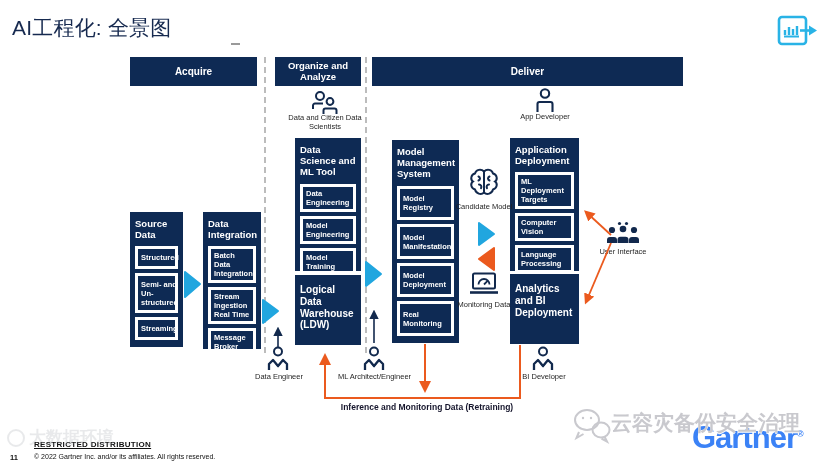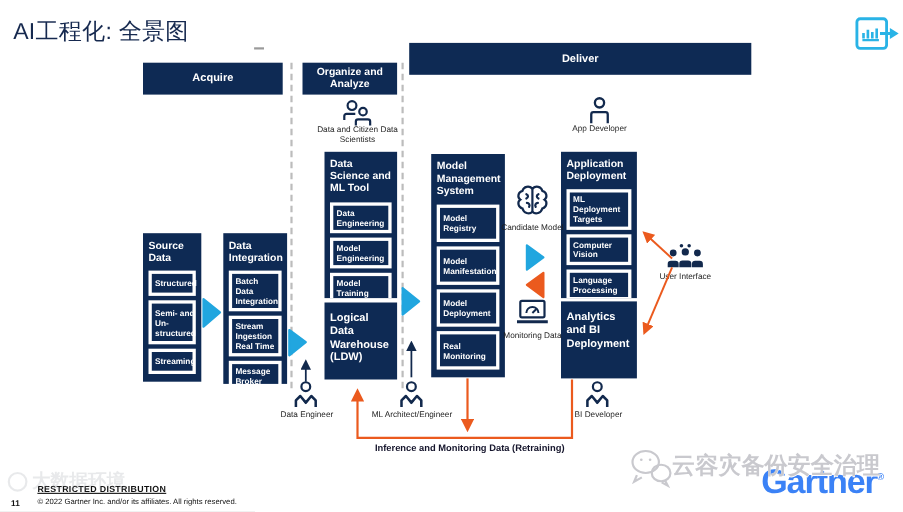--- a/index.html
+++ b/index.html
@@ -8,21 +8,21 @@
     font-family:"Liberation Sans",sans-serif;overflow:hidden;margin:0 auto;
   }
   .abs{position:absolute;}
   .page-title{left:12px;top:14px;font-size:21px;font-weight:500;color:#16294f;letter-spacing:.2px;}
   .title-dash{left:231px;top:43px;width:9px;height:2px;background:#9a9a9a;}
   
   .bar{background:#0e2a54;color:#fff;font-weight:bold;font-size:10px;
        display:flex;align-items:center;justify-content:center;text-align:center;line-height:1.15;}
   .bar-acquire{left:130px;top:57px;width:127px;height:29px;}
   .bar-organize{left:275px;top:57px;width:86px;height:29px;font-size:9.5px;}
-  .bar-deliver{left:372px;top:39px;width:311px;height:29px;}
+  .bar-deliver{left:372px;top:57px;width:311px;height:29px;}
   .dashline{top:57px;height:296px;width:0;border-left:2px dashed #bcbcbc;}
   .dash1{left:264px;} .dash2{left:365px;}
   
   .box{background:#0e2a54;color:#fff;box-sizing:border-box;
        display:flex;flex-direction:column;padding:5px 4px;overflow:hidden;}
   .box-title{font-weight:bold;font-size:9.5px;line-height:1.18;margin:1px 1px 4px 1px;flex:0 0 auto;}
   .subbox{border:3px solid #ffffff;font-weight:bold;font-size:7.5px;line-height:1.2;
           padding:2px 3px;margin:2px 1px;flex:1 1 auto;display:flex;align-items:center;}
   .box-source{left:130px;top:212px;width:53px;height:135px;}
   .box-integration{left:203px;top:212px;width:58px;height:137px;}

